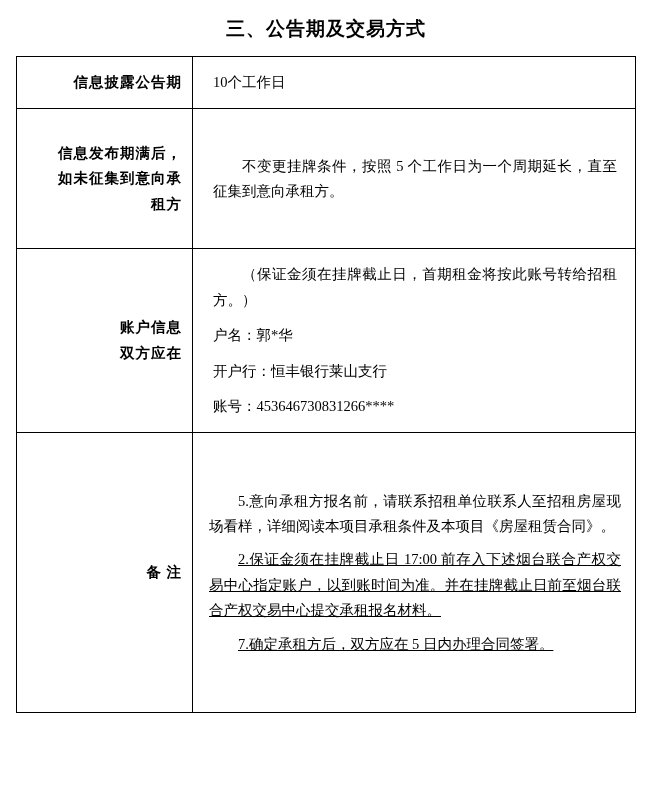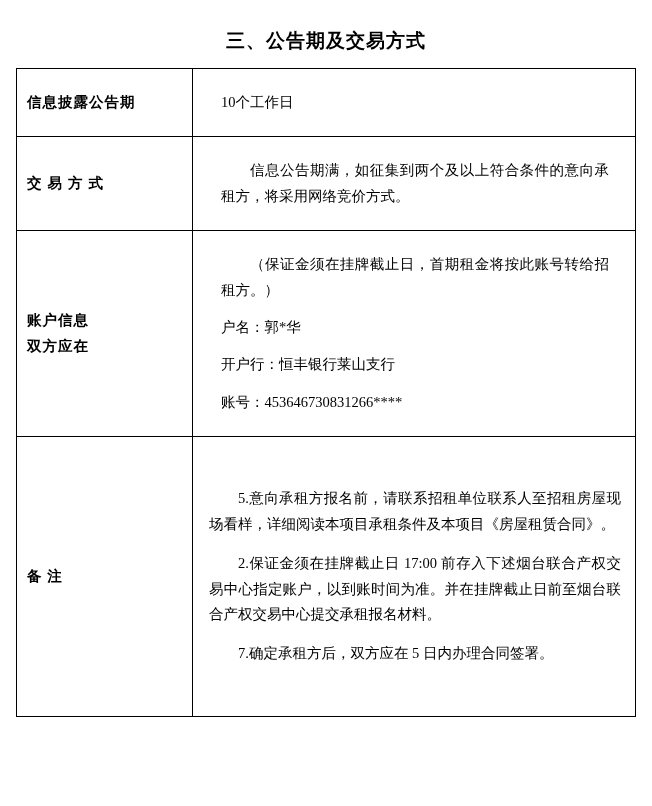--- a/index.html
+++ b/index.html
@@ -12,21 +12,21 @@
     height: 806px;
     font-family: "Liberation Serif", "DejaVu Serif", serif;
     color: #000000;
     position: relative;
     overflow: hidden;
   }
   .page {
     width: 652px;
     height: 806px;
     box-sizing: border-box;
-    padding: 14px;
+    padding: 2px;
   }
   .doc-title {
     text-align: center;
     font-size: 19px;
     font-weight: bold;
     letter-spacing: 1px;
     padding-top: 14px;
     padding-bottom: 14px;
     font-family: "Liberation Serif", "DejaVu Serif", serif;
   }
@@ -37,51 +37,52 @@
     table-layout: fixed;
   }
   table.info-table td {
     border: 1px solid #000000;
     vertical-align: middle;
     font-size: 14.5px;
     line-height: 1.75;
   }
   td.label-cell {
     width: 155px;
-    text-align: left;
+    text-align: right;
     font-weight: bold;
     padding: 8px 10px;
     letter-spacing: 1px;
   }
   td.label-cell .lbl-line {
     display: block;
     white-space: nowrap;
   }
   td.value-cell {
     padding: 9px 14px 9px 16px;
     text-align: justify;
   }
   .p-indent {
     text-indent: 2em;
     margin: 0;
   }
   .p-plain {
     margin: 0;
   }
   .val-lines > div {
-    margin: 12px;
+    margin: 4px;
   }
   .val-lines > div + div {
     margin-top: 10px;
   }
   .remark-cell {
     padding: 14px 18px 14px 16px;
   }
   .remark-cell .p-indent + .p-indent {
-    margin-top: 14px;
+    margin-top: 8px;
+    text-decoration: underline;
   }
   .row-h1 { height: 44px; }
   .row-h2 { height: 140px; }
   .row-h3 { height: 88px; }
   .row-h4 { height: 160px; }
   .row-h5 { height: 280px; }
   .label-spaced {
     letter-spacing: 6px;
   }
 </style>
@@ -98,31 +99,33 @@
         <td class="label-cell">
           <span class="lbl-line">信息披露公告期</span>
         </td>
         <td class="value-cell">
           <div class="val-lines">
             <div class="p-plain">10个工作日</div>
           </div>
         </td>
       </tr>
 
-
-      <tr class="row-h3">
+      <tr class="row-h2">
         <td class="label-cell">
-          <span class="lbl-line label-spaced">交易方式</span>
+          <span class="lbl-line">信息发布期满后，</span>
+          <span class="lbl-line">如未征集到意向承</span>
+          <span class="lbl-line">租方</span>
         </td>
         <td class="value-cell">
           <div class="val-lines">
-            <div class="p-indent">信息公告期满，如征集到两个及以上符合条件的意向承租方，将采用网络竞价方式。</div>
+            <div class="p-indent">不变更挂牌条件，按照 5 个工作日为一个周期延长，直至征集到意向承租方。</div>
           </div>
         </td>
       </tr>
+
 
       <tr class="row-h4">
         <td class="label-cell">
           <span class="lbl-line">账户信息</span>
           <span class="lbl-line">双方应在</span>
         </td>
         <td class="value-cell">
           <div class="val-lines">
             <div class="p-indent">（保证金须在挂牌截止日，首期租金将按此账号转给招租方。）</div>
             <div class="p-plain">户名：郭*华</div>

